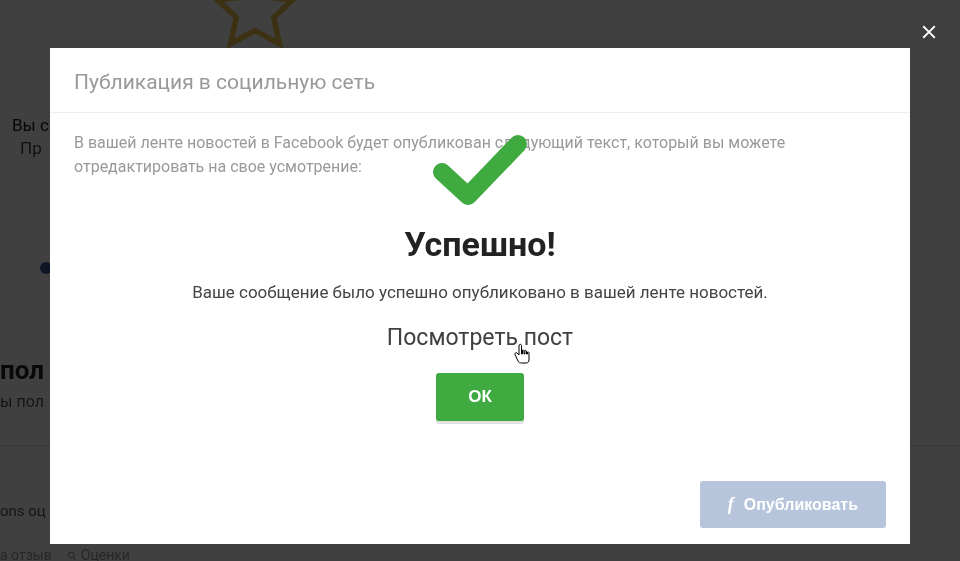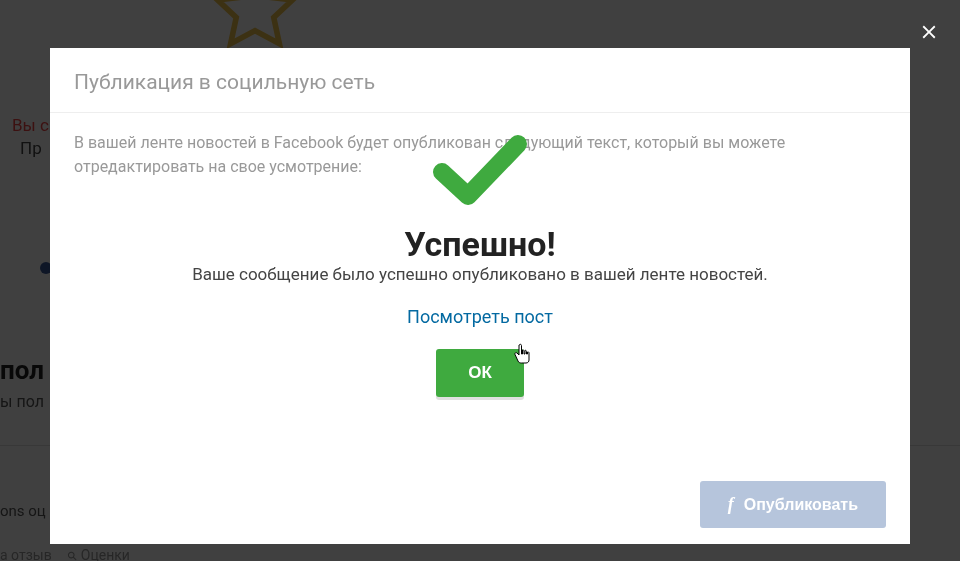--- a/index.html
+++ b/index.html
@@ -36,21 +36,21 @@
     
     .bg-star svg {
       width: 90px;
       height: 90px;
     }
     
     .bg-text-1 {
       position: absolute;
       top: 115px;
       left: 12px;
-      color: #ef4444;
+      color: #0f172a;
       font-size: 17px;
     }
     
     .bg-text-2 {
       position: absolute;
       top: 138px;
       left: 20px;
       color: #444;
       font-size: 17px;
     }
@@ -247,32 +247,33 @@
     
     .check-icon svg {
       width: 100px;
       height: 80px;
     }
     
     .modal-2-title {
       font-size: 34px;
       font-weight: 700;
       color: #222;
+      margin-bottom: 18px;
     }
     
     .modal-2-desc {
       font-size: 17px;
       color: #444;
       margin-bottom: 22px;
     }
     
     .modal-2-link {
       display: inline-block;
-      color: #0369a1;
-      font-size: 18px;
+      color: #404040;
+      font-size: 23px;
       text-decoration: none;
       cursor: pointer;
       margin-bottom: 22px;
       font-weight: 400;
     }
     
     .btn-ok {
       background: #3faa3f;
       color: #fff;
       border: none;

